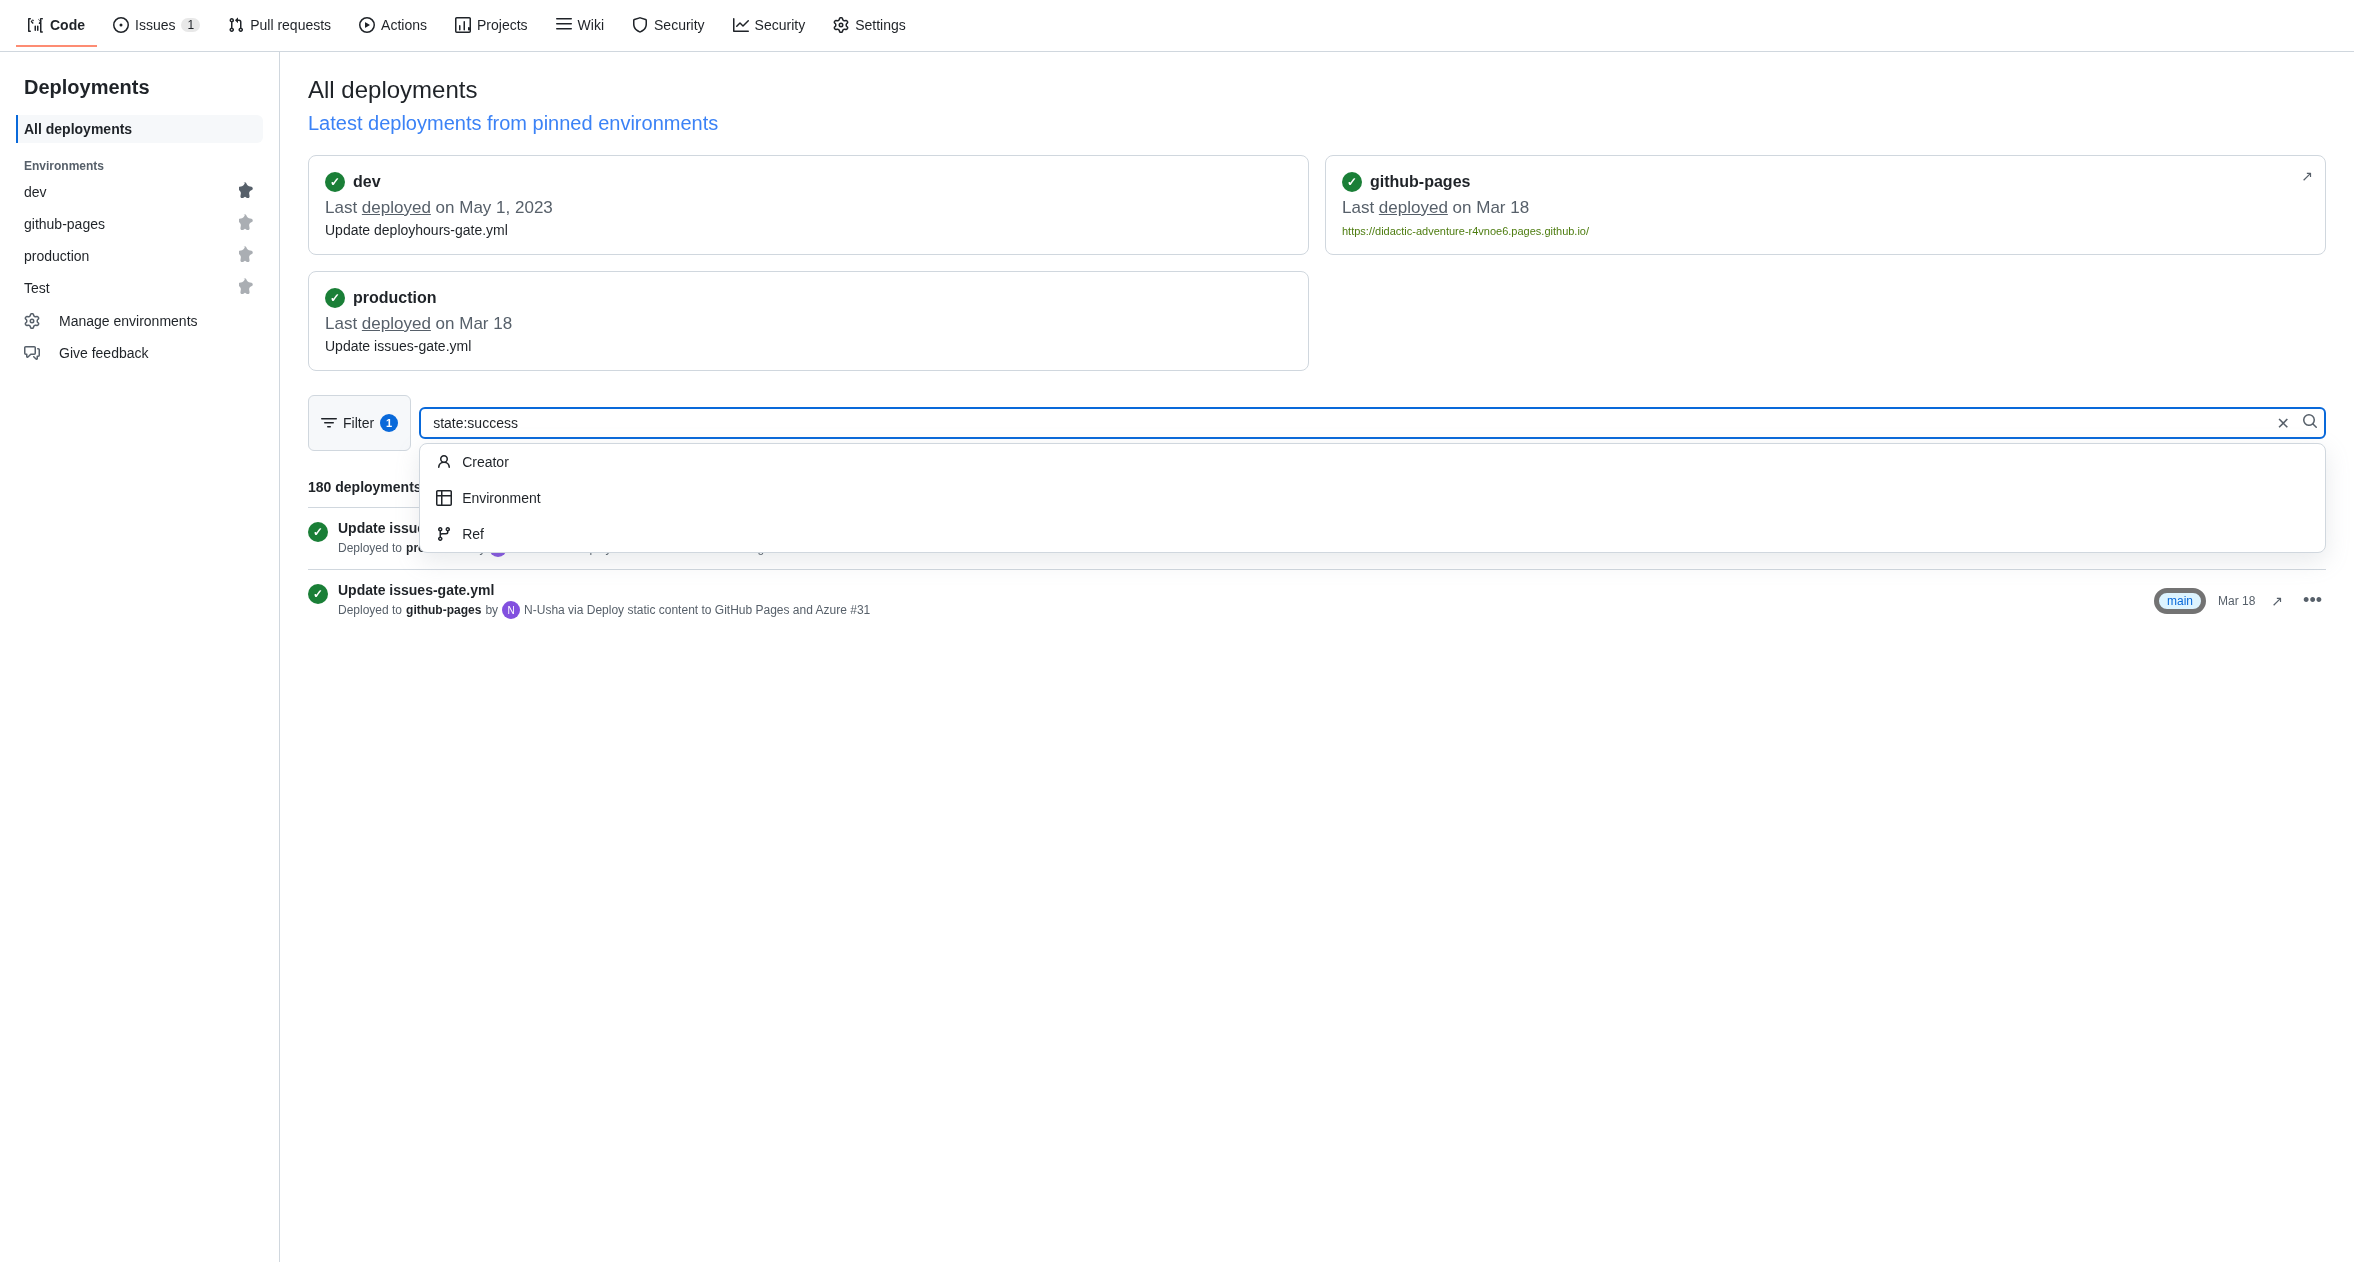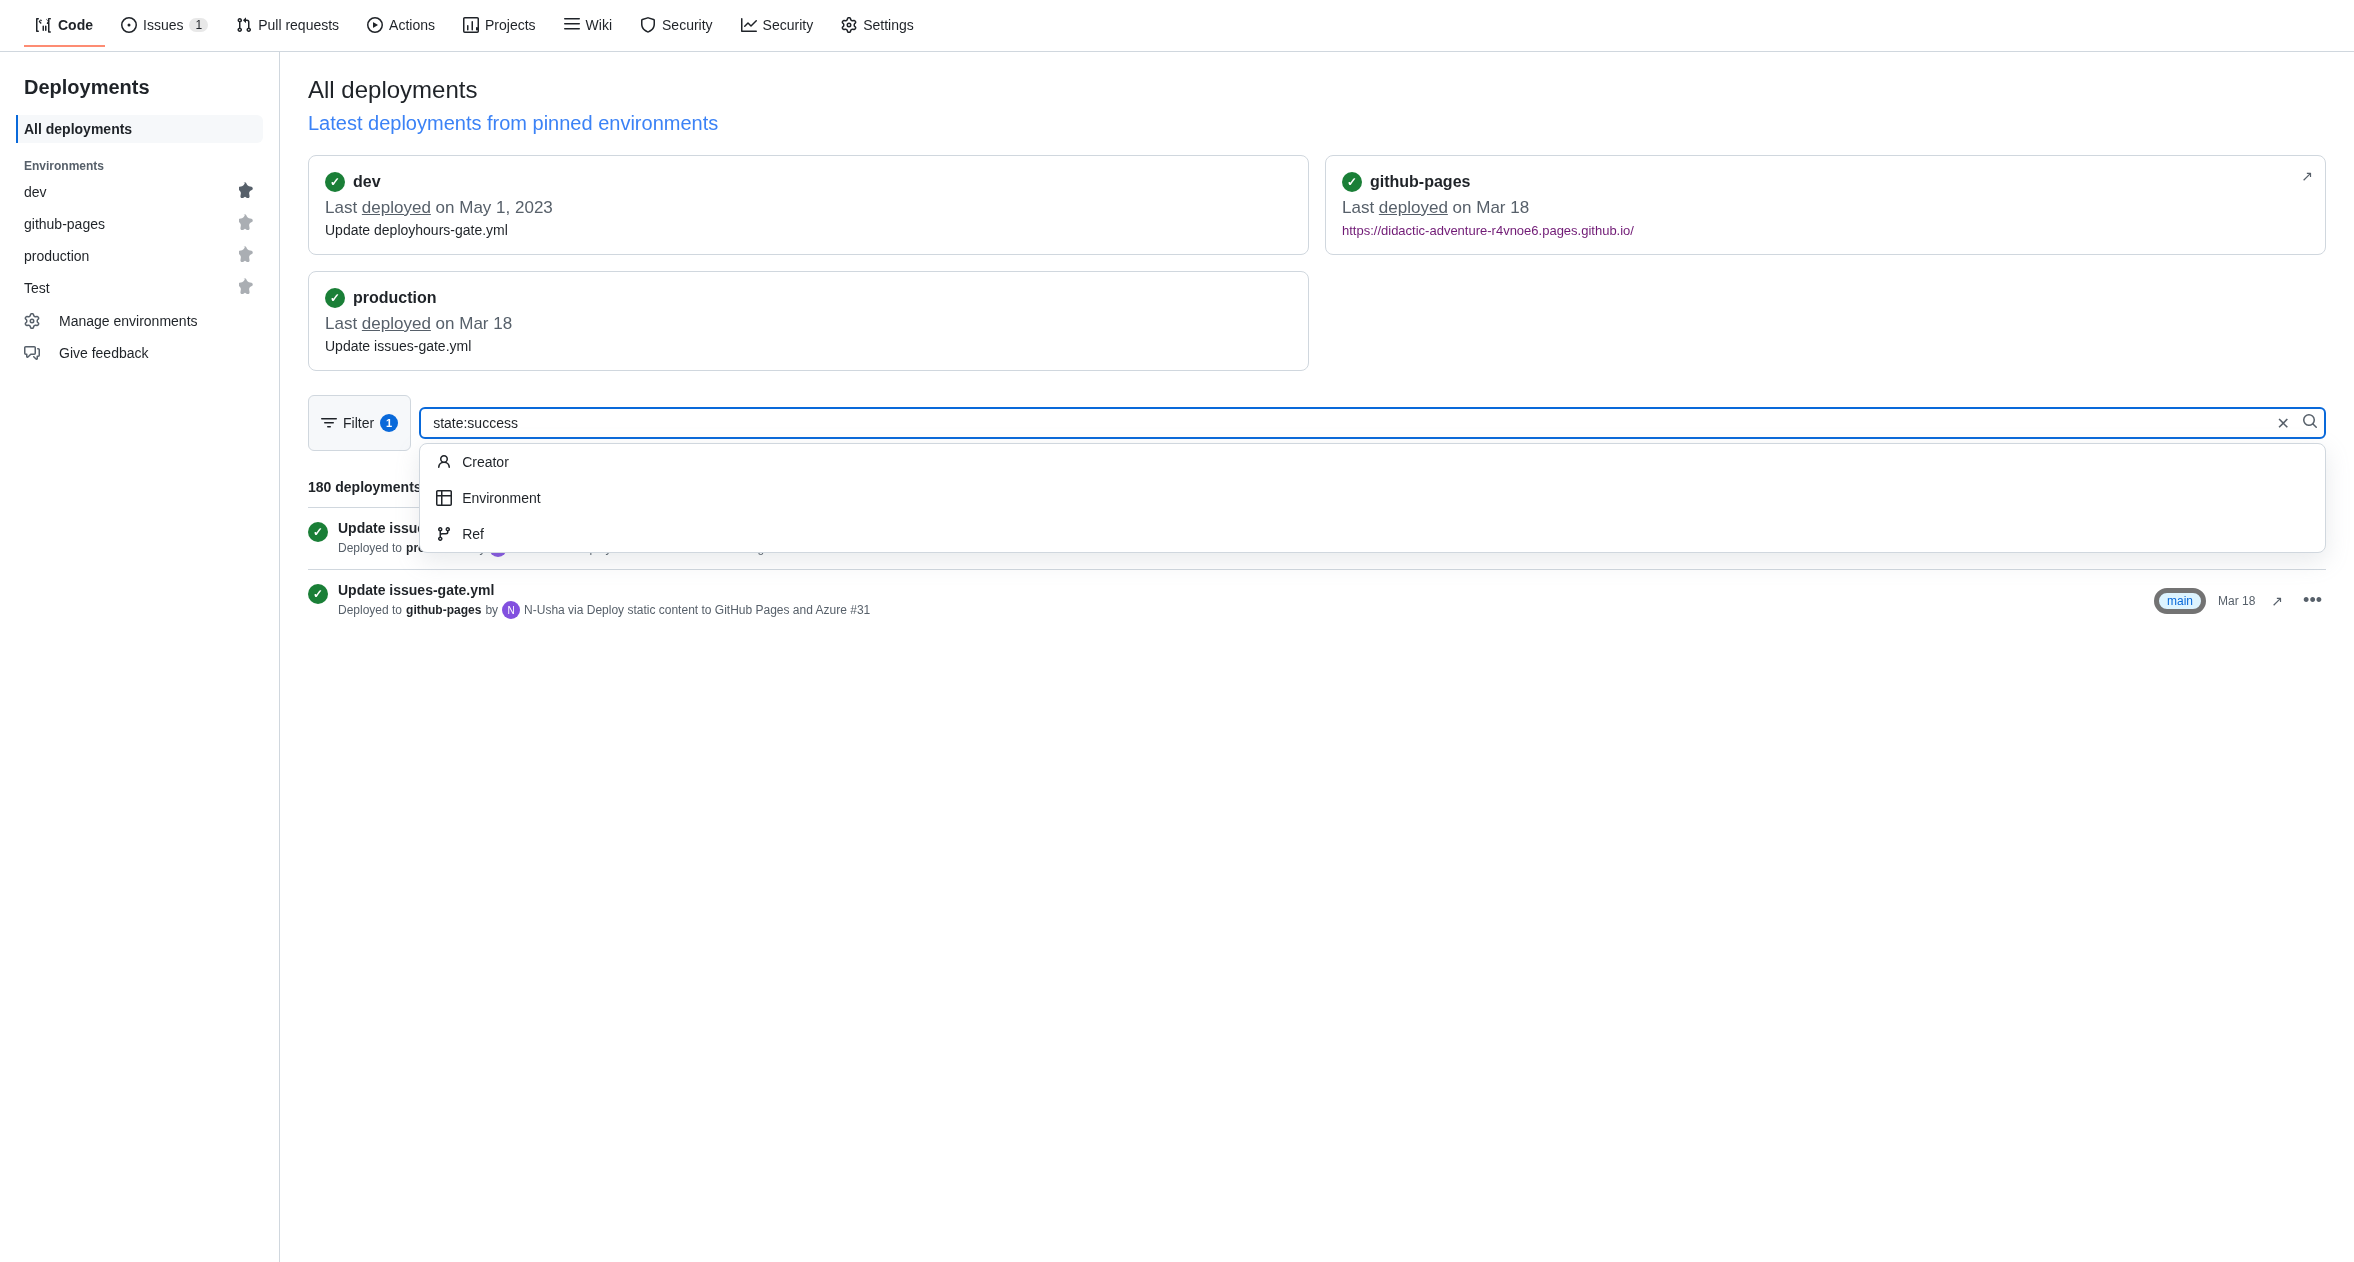--- a/index.html
+++ b/index.html
@@ -3,21 +3,21 @@
   <meta charset="utf-8">
   <style>
     * { box-sizing: border-box; margin: 0; padding: 0; }
     body { font-family: -apple-system, BlinkMacSystemFont, 'Segoe UI', Helvetica, Arial, sans-serif; font-size: 14px; color: #1f2328; background: #ffffff; }
 
     
     .top-nav {
       display: flex;
       align-items: center;
       border-bottom: 1px solid #d0d7de;
-      padding: 0 24px;
+      padding: 0 16px;
       height: 52px;
       gap: 4px;
       background: #ffffff;
     }
     .nav-item {
       display: flex;
       align-items: center;
       gap: 6px;
       padding: 12px 12px;
       font-size: 14px;
@@ -158,22 +158,22 @@
     .card-meta {
       font-size: 17px;
       color: #57606a;
       margin-bottom: 4px;
     }
     .card-meta a {
       color: #57606a;
       text-decoration: underline;
     }
     .card-link {
-      color: #701a75;
-      font-size: 13px;
+      color: #4d7c0f;
+      font-size: 11px;
       text-decoration: none;
     }
     .card-commit {
       font-size: 14px;
       color: #1f2328;
     }
     .external-link-icon {
       position: absolute;
       top: 12px;
       right: 12px;

